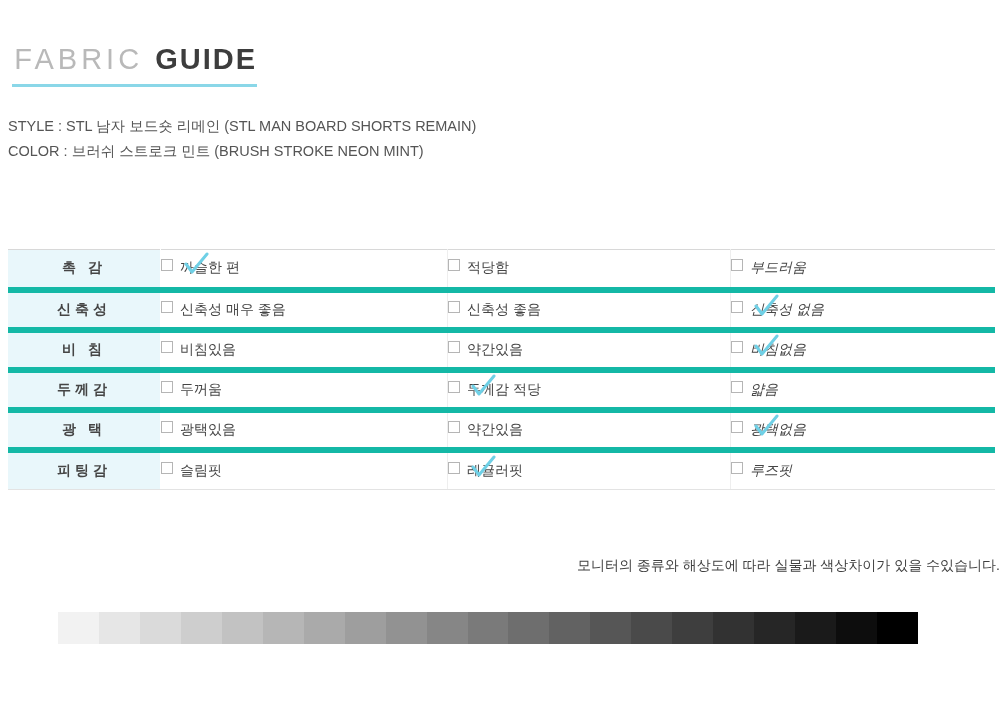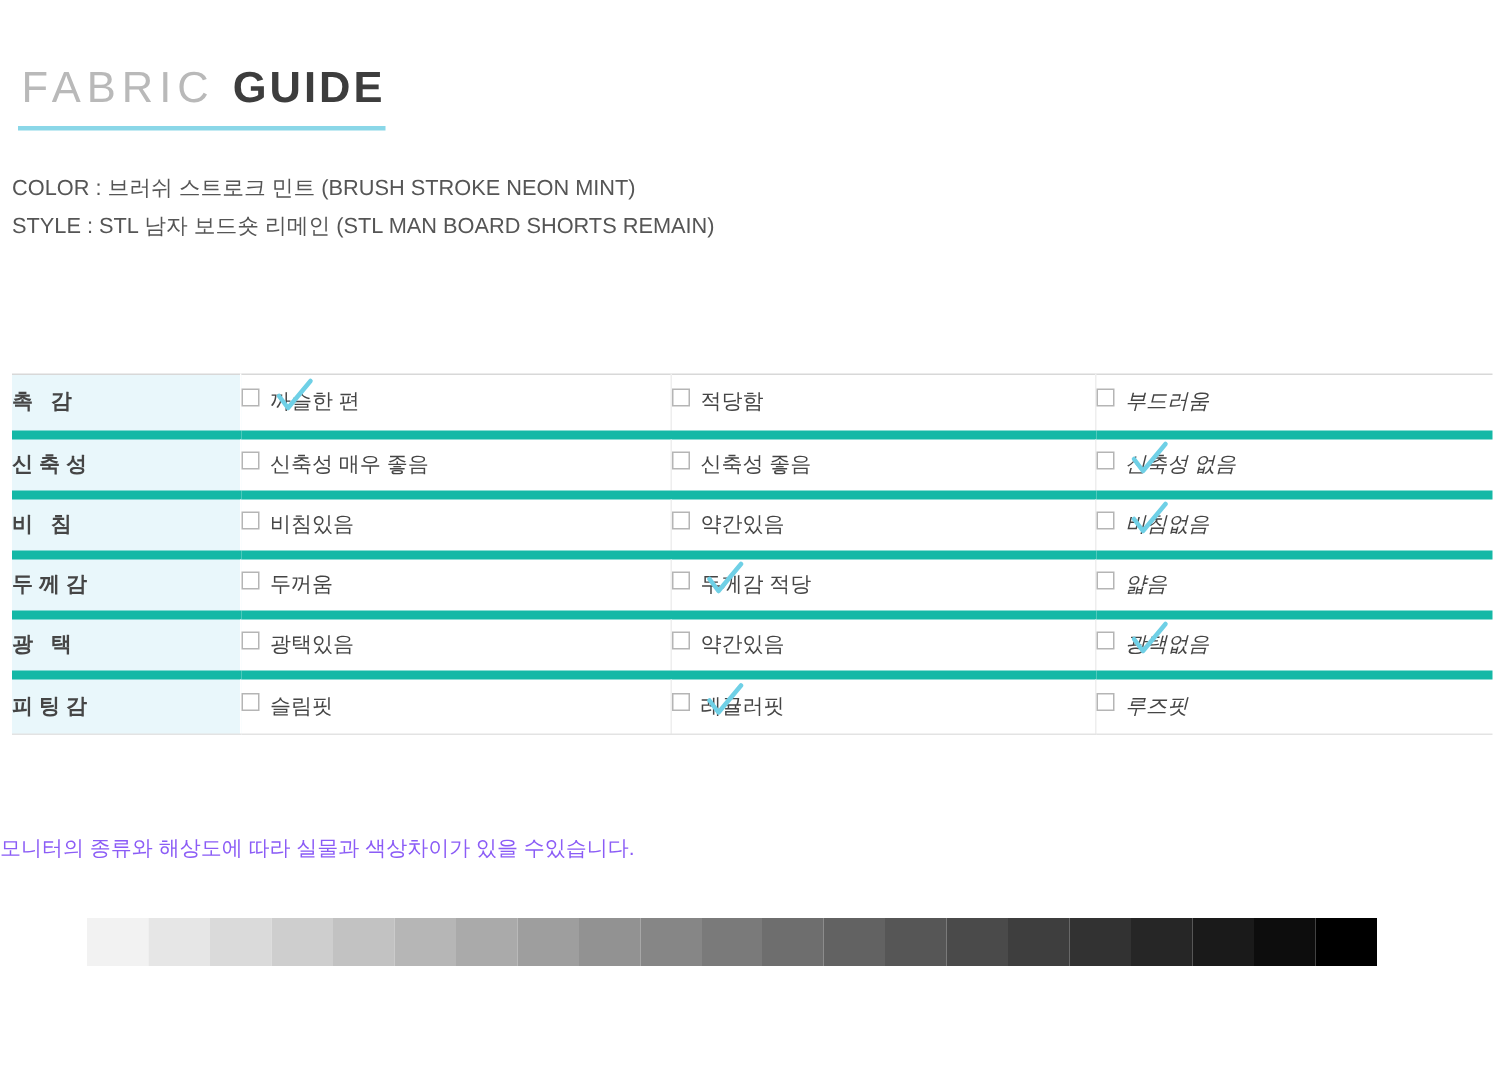--- a/index.html
+++ b/index.html
@@ -77,21 +77,21 @@
     color: #454545;
     padding: 0;
     vertical-align: middle;
   }
   .fabric-table tr:first-child td {
     border-top: 1px solid #d8d8d8;
   }
   .label-cell {
     width: 152px;
     background: #e9f7fb;
-    text-align: left;
+    text-align: center;
     font-weight: 700;
     color: #333333;
     letter-spacing: 4px;
     border-right: 1px solid #ffffff;
   }
   .opt-cell {
     position: relative;
     padding-left: 28px;
     border-right: 1px solid #eeeeee;
   }
@@ -123,24 +123,24 @@
     height: 26px;
     pointer-events: none;
   }
 
   
   .notes {
     position: absolute;
     top: 552px;
     left: 0;
     width: 1000px;
-    text-align: left;
+    text-align: right;
     font-size: 14px;
     line-height: 26px;
-    color: #8b5cf6;
+    color: #404040;
   }
 
   
   .gray-bar {
     position: absolute;
     left: 58px;
     top: 612px;
     width: 860px;
     height: 32px;
     display: flex;
@@ -155,22 +155,22 @@
 
 <div class="title-block">
   <div class="title-line1">
     <span class="title-light">FABRIC</span>
     <span class="title-bold">GUIDE</span>
   </div>
   <div class="title-underline"></div>
 </div>
 
 <div class="spec-list">
+  <div class="spec-row">STYLE : STL 남자 보드숏 리메인 (STL MAN BOARD SHORTS REMAIN)</div>
   <div class="spec-row">COLOR : 브러쉬 스트로크 민트 (BRUSH STROKE NEON MINT)</div>
-  <div class="spec-row">STYLE : STL 남자 보드숏 리메인 (STL MAN BOARD SHORTS REMAIN)</div>
 </div>
 
 <table class="fabric-table">
   <tbody>
 
   <tr>
     <td class="label-cell">촉   감</td>
     <td class="opt-cell col-a">
       <span class="box"></span><span class="opt-text">까슬한 편</span>
       <svg class="check" viewBox="0 0 26 26">

